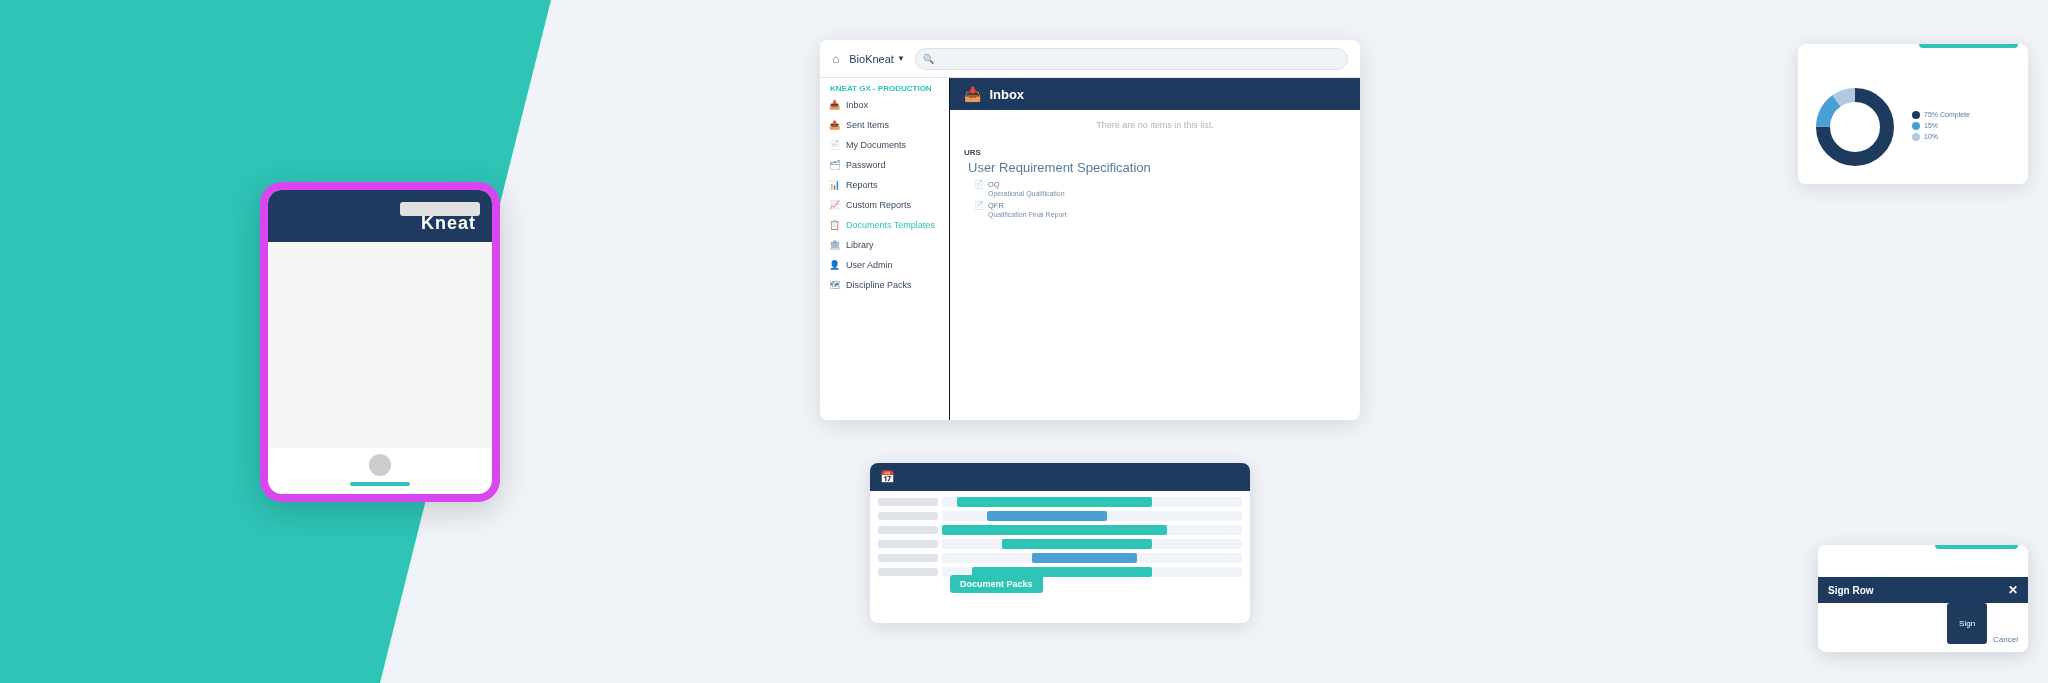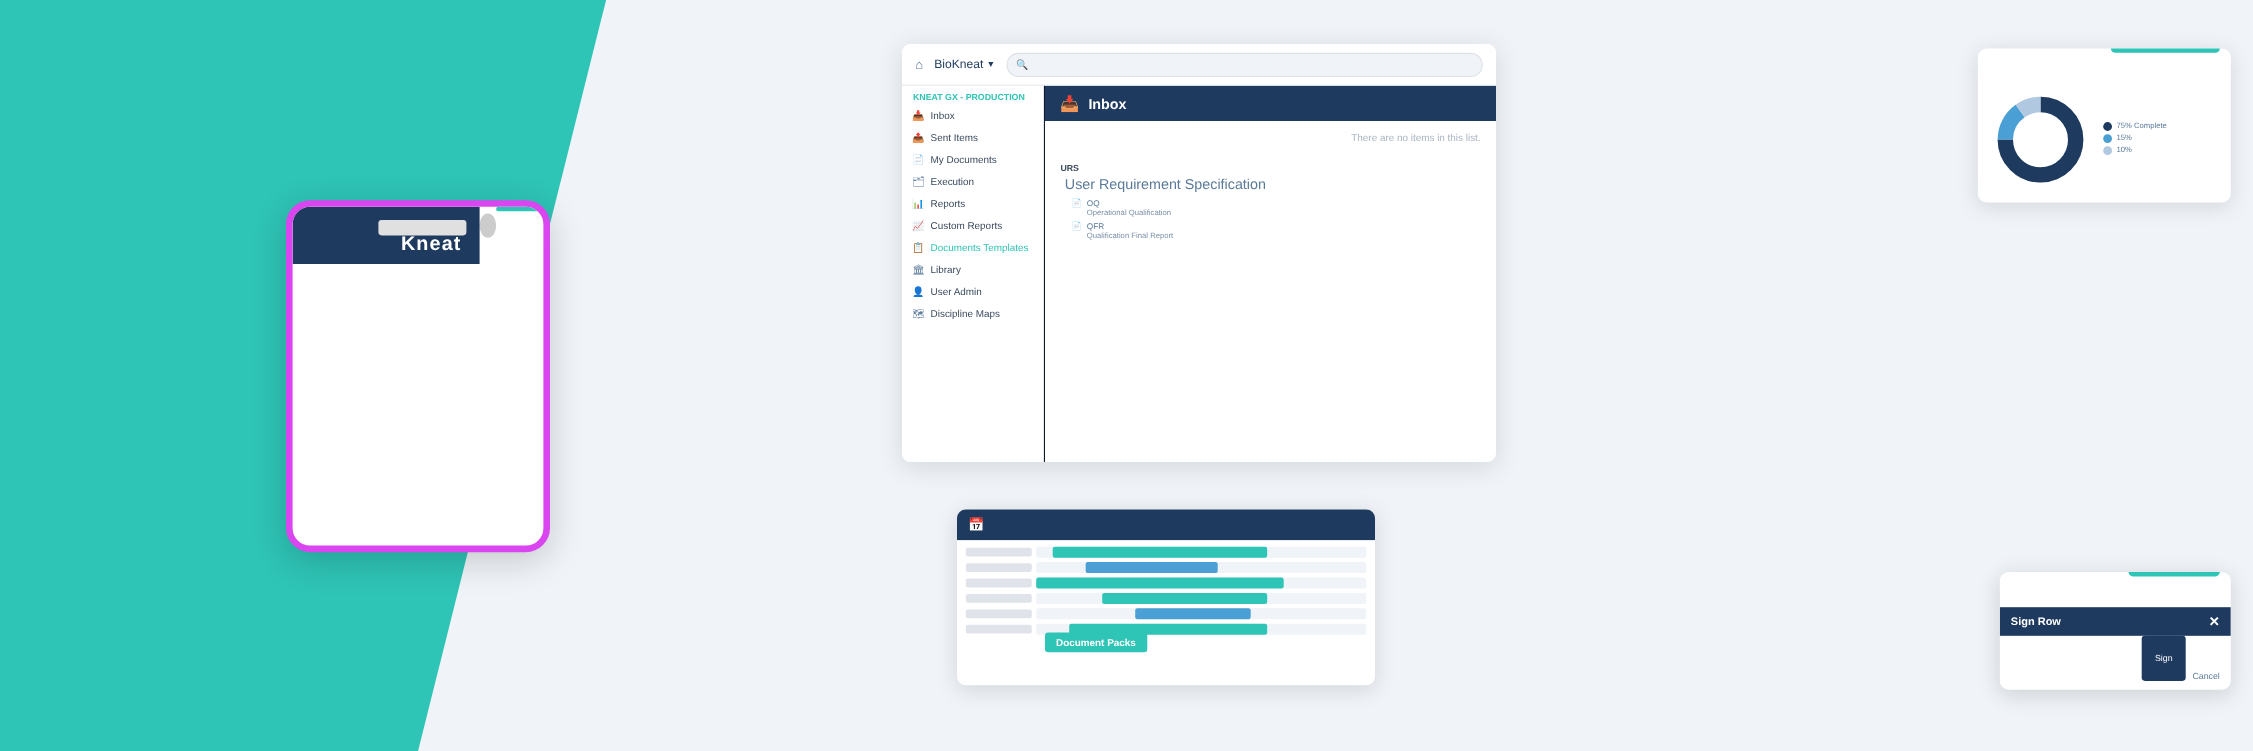--- a/index.html
+++ b/index.html
@@ -43,24 +43,25 @@
       left: 50%;
       transform: translate(-50%, -50%);
       z-index: 10;
     }
 
     .tablet {
       width: 240px;
       height: 320px;
       background: #fff;
       border-radius: 22px;
-      border: 6px solid #d946ef;
+      border: 8px solid #d946ef;
       box-shadow: 0 8px 32px rgba(0,0,0,0.18);
       position: relative;
       display: flex;
+      flex-direction: column;
       overflow: hidden;
     }
 
     .tablet-header {
       background: #1e3a5f;
       height: 52px;
       width: 100%;
       display: flex;
       align-items: center;
       justify-content: flex-end;
@@ -242,21 +243,21 @@
       text-transform: uppercase;
     }
 
     .col-type { width: 80px; }
     .col-item-number { flex: 1; }
 
     .inbox-empty-msg {
       font-size: 9px;
       color: #aab5c2;
       padding: 10px 14px;
-      text-align: right;
+      text-align: center;
     }
 
     .doc-list {
       padding: 8px 14px;
       font-size: 8px;
       color: #3a4a5c;
     }
 
     .doc-category {
       font-weight: 700;
@@ -554,21 +555,21 @@
         <div class="sidebar-item">
           <span class="sidebar-icon">📤</span>
           <span>Sent Items</span>
         </div>
         <div class="sidebar-item">
           <span class="sidebar-icon">📄</span>
           <span>My Documents</span>
         </div>
         <div class="sidebar-item">
           <span class="sidebar-icon">🗂</span>
-          <span>Execution</span>
+          <span>Password</span>
         </div>
         <div class="sidebar-item">
           <span class="sidebar-icon">📊</span>
           <span>Reports</span>
         </div>
         <div class="sidebar-item">
           <span class="sidebar-icon">📈</span>
           <span>Custom Reports</span>
         </div>
         <div class="sidebar-item active">
@@ -578,21 +579,21 @@
         <div class="sidebar-item">
           <span class="sidebar-icon">🏛</span>
           <span>Library</span>
         </div>
         <div class="sidebar-item">
           <span class="sidebar-icon">👤</span>
           <span>User Admin</span>
         </div>
         <div class="sidebar-item">
           <span class="sidebar-icon">🗺</span>
-          <span>Discipline Maps</span>
+          <span>Discipline Packs</span>
         </div>
       </div>
 
       <div class="content-area">
         <div class="inbox-header">
           <span class="inbox-icon">📥</span>
           <span>Inbox</span>
         </div>
         <div class="inbox-empty-msg">There are no items in this list.</div>
 
@@ -689,21 +690,21 @@
           <span>15%</span>
         </div>
         <div class="legend-item">
           <div class="legend-dot" style="background:#b0c8e0;"></div>
           <span>10%</span>
         </div>
       </div>
     </div>
   </div>
 
-  <div class="sign-modal" style="position:absolute;bottom:56px;right:20px;width:210px;padding-top:18px;">
+  <div class="sign-modal" style="position:absolute;bottom:31px;right:20px;width:210px;padding-top:18px;">
     <div class="sign-modal-tag">Test Execution</div>
     <div class="sign-modal-header">
       <span>Sign Row</span>
       <span class="sign-modal-close">✕</span>
     </div>
     <div class="sign-modal-actions">
       <button class="btn-sign">Sign</button>
       <button class="btn-cancel">Cancel</button>
     </div>
   </div>

